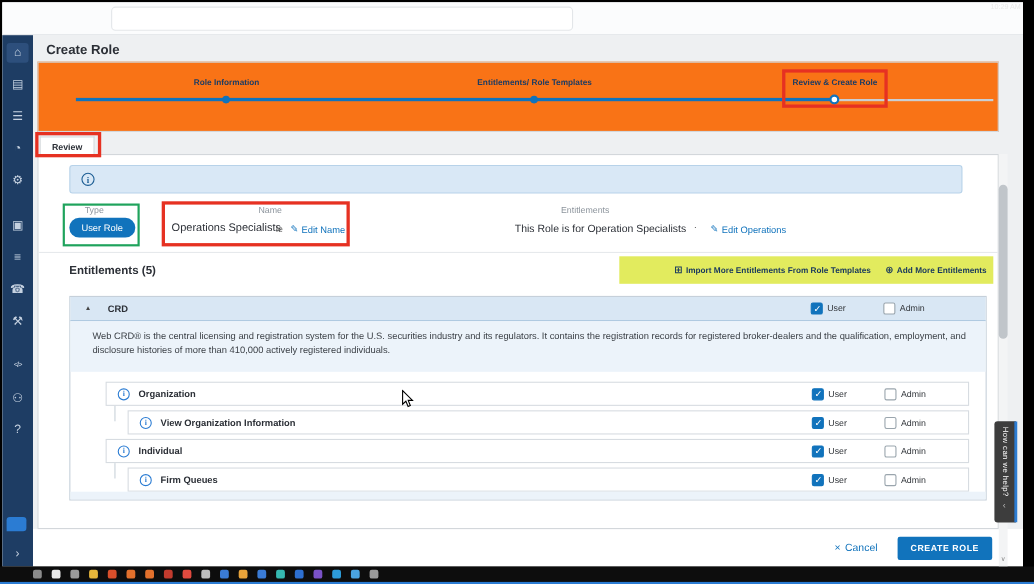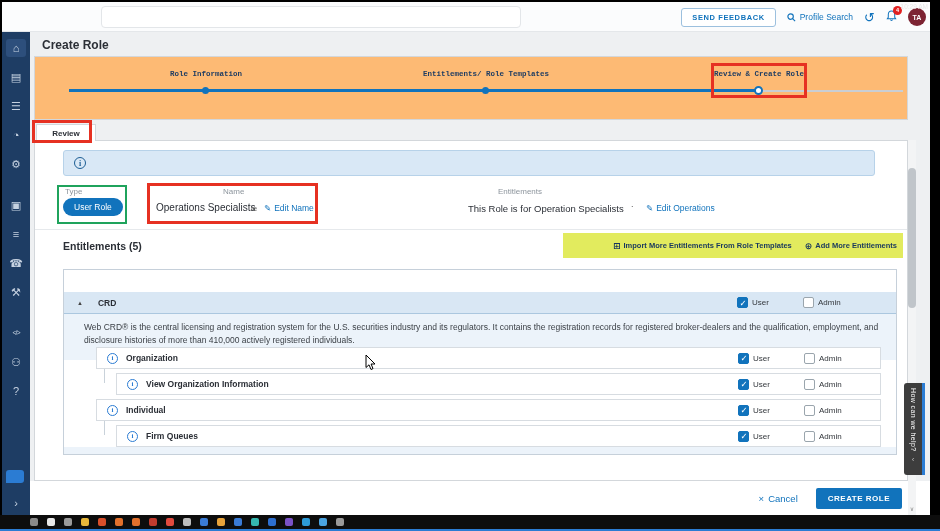--- a/index.html
+++ b/index.html
@@ -31,60 +31,60 @@
   .side-ic:nth-child(10) { margin-top:12px; }
   .side-ic.codey { font-size:7px; letter-spacing:-1px; }
   #chat-bubble { position:absolute; left:4px; bottom:32px; width:18px; height:13px; background:#2b7cd3; border-radius:3px 3px 3px 0; }
   #side-expand { position:absolute; left:0; bottom:6px; width:28px; text-align:center; color:#c6d2e1; font-size:11px; }
 
   
   #main { position:absolute; left:28px; top:30px; width:900px; height:483px; background:#eef0f2; }
   #page-title { position:absolute; left:12px; top:6px; font-size:12px; font-weight:bold; color:#2b2f36; }
 
   
-  #stepper-card { position:absolute; left:4px; top:24px; width:874px; height:64px; background:#fdba74; border:1px solid #d3d7db;font-family:Liberation Mono, monospace; }
+  #stepper-card { position:absolute; left:4px; top:24px; width:874px; height:64px; background:#f97316; border:1px solid #d3d7db; }
   .step-label { position:absolute; top:13px; transform:translateX(-50%); font-size:7.5px; font-weight:bold; color:#1d3c63; white-space:nowrap; }
   .step-line { position:absolute; top:32px; height:3px; }
   .step-line.blue { background:#1173bc; }
   .step-line.gray { background:#c9ced3; height:2px; top:33px; }
   .step-dot { position:absolute; top:30px; width:7px; height:7px; border-radius:50%; background:#1173bc; }
   .step-dot.current { width:9px; height:9px; top:29px; background:#fff; border:2.5px solid #1173bc; }
 
   
-  #review-tab { position:absolute; left:6px; top:92px; width:60px; height:17px; background:#fff; border:1px solid #d3d7db;
+  #review-tab { position:absolute; left:6px; top:92px; width:50px; height:17px; background:#fff; border:1px solid #d3d7db;
     border-bottom:none; font-size:8px; font-weight:bold; color:#2b2f36; display:flex; align-items:center; justify-content:center; z-index:3; }
   #content-card { position:absolute; left:4px; top:108px; width:874px; height:341px; background:#fff; border:1px solid #d3d7db; z-index:2; }
 
   #banner { position:absolute; left:28px; top:9px; width:812px; height:26px; background:#d9e8f6; border:1px solid #b7d2e9;
     border-radius:3px; display:flex; align-items:center; gap:8px; padding-left:10px; }
   .info-circle { flex:0 0 auto; width:12px; height:12px; border:1.4px solid #1d5e94; border-radius:50%; color:#1d5e94;
     font-size:8px; font-weight:bold; font-family:"Liberation Serif",serif; display:flex; align-items:center; justify-content:center; }
   #banner .txt { font-size:8.5px; color:#33373c; }
 
-  .field-label { position:absolute; top:46px; font-size:8px; color:#8d959d; }
+  .field-label { position:absolute; top:46px; font-size:8px; color:#8d959d;margin-left:12px; }
   #type-pill { position:absolute; left:28px; top:57px; background:#1173bc; color:#fff; font-size:8.5px;
     padding:4px 11px; border-radius:11px; cursor:pointer; }
   #name-value { position:absolute; left:121px; top:61px; font-size:10px; color:#2b2f36; }
   #name-artifact { position:absolute; left:216px; top:63px; font-size:8px; color:#555; }
   .edit-link { position:absolute; color:#1173bc; font-size:8.5px; display:flex; gap:3px; align-items:center; cursor:pointer; }
   #edit-name { left:229px; top:62px; }
   #desc-value { position:absolute; left:433px; top:62px; font-size:9.5px; color:#2b2f36; }
   #desc-dot { position:absolute; left:596px; top:58px; font-size:9px; color:#555; }
   #edit-desc { left:611px; top:62px; }
 
   #ent-divider { position:absolute; left:0; top:88px; width:100%; border-top:1px solid #e6e9ec; }
   #ent-title { position:absolute; left:28px; top:99px; font-size:10.5px; font-weight:bold; color:#2b2f36; }
   #ent-links { position:absolute; left:528px; top:92px; width:340px; height:25px; background:#e2eb5e;
     display:flex; align-items:center; justify-content:flex-end; gap:13px; padding-right:6px; }
   .ent-link { color:#17375e; font-size:7.5px; font-weight:bold; display:flex; align-items:center; gap:3px; cursor:pointer; }
   .ent-link .ic { font-size:9px; color:#17375e; }
 
   
   #panel { position:absolute; left:28px; top:128px; width:834px; height:186px; border:1px solid #c6d0da; background:#fff; }
-  #crd-header { height:22px; background:#d9e7f4; border-bottom:1px solid #abc7df; display:flex; align-items:center;margin-top:22px; }
+  #crd-header { height:22px; background:#d9e7f4; border-bottom:1px solid #abc7df; display:flex; align-items:center; }
   #crd-header .tri { font-size:6px; color:#444; margin-left:13px; }
   #crd-header .gname { font-size:8.5px; font-weight:bold; color:#2b2f36; margin-left:15px; }
   #crd-desc { background:#ecf3fa; font-size:8.5px; color:#3a3f45; line-height:1.55; padding:7px 14px 9px 20px; height:46px; }
 
   .cbs { margin-left:auto; display:flex; gap:16px; padding-right:26px; }
   #crd-header .cbs { padding-right:43px; }
   .cbi { display:flex; align-items:center; gap:4px; width:50px; font-size:8px; color:#33373c; }
   .cb { width:11px; height:11px; border:1px solid #9aa5ad; border-radius:2px; background:#fff; position:relative; cursor:pointer; }
   .cb.checked { background:#1173bc; border-color:#1173bc; }
   .cb.checked::after { content:"✓"; position:absolute; left:1.5px; top:-0.5px; color:#fff; font-size:8.5px; font-weight:bold; }
@@ -130,39 +130,20 @@
   #tb-time { position:absolute; right:12px; top:3px; color:#e8e8e8; font-size:6.5px; }
   #bottomline { position:absolute; left:0; top:529px; width:940px; height:2px; background:#2b7cd3; }
 </style>
 </head>
 <body>
 
 <div id="page">
 
   <div id="topbar">
     <div id="topsearch"></div>
-    <div id="topright">
-      <button class="feedback-btn">SEND FEEDBACK</button>
-      <div class="profile-search">
-        <svg width="9" height="9" viewBox="0 0 10 10">
-            <circle cx="4" cy="4" r="3" fill="none" stroke="#1173bc" stroke-width="1.3"></circle>
-            <line x1="6.2" y1="6.2" x2="9" y2="9" stroke="#1173bc" stroke-width="1.3"></line>
-          </svg>
-        <span>Profile Search</span>
-      </div>
-      <span class="tb-ic">↺</span>
-      <span class="tb-ic">
-        <svg width="11" height="12" viewBox="0 0 12 13">
-            <path d="M6 1 C3.5 1 2.5 3 2.5 5 L2.5 8 L1.5 9.5 L10.5 9.5 L9.5 8 L9.5 5 C9.5 3 8.5 1 6 1 Z" fill="none" stroke="#1173bc" stroke-width="1.1"></path>
-            <path d="M4.8 10.5 a1.3 1.3 0 0 0 2.4 0" fill="none" stroke="#1173bc" stroke-width="1.1"></path>
-          </svg>
-        <span class="bell-badge">4</span>
-      </span>
-      <div class="avatar">TA</div>
-    </div>
   </div>
 
   <div id="sidebar">
     <span class="side-ic active">⌂</span>
     <span class="side-ic">▤</span>
     <span class="side-ic">☰</span>
     <span class="side-ic">◔</span>
     <span class="side-ic">⚙</span>
     <span class="side-ic">▣</span>
     <span class="side-ic">≡</span>

